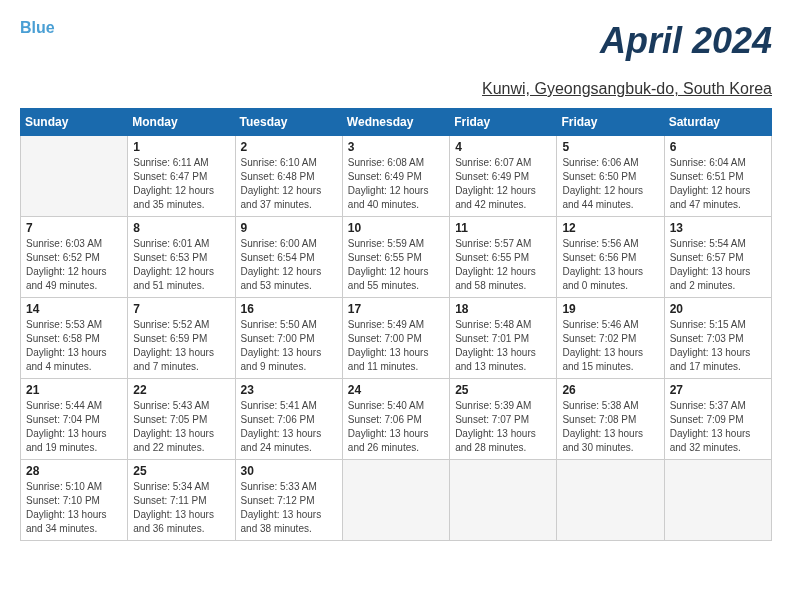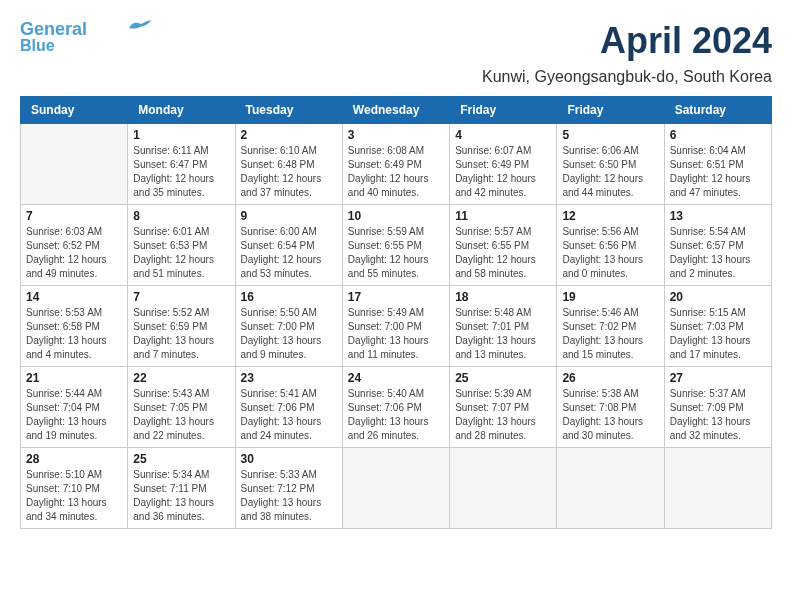--- a/index.html
+++ b/index.html
@@ -36,35 +36,37 @@
       margin-left: 42px;
       margin-top: -2px;
     }
     .title-block {
       text-align: right;
     }
     .month-title {
       font-size: 36px;
       font-weight: bold;
       color: #1a3a5c;
+      font-style: italic;
     }
     .subtitle {
       font-size: 16px;
       color: #333;
-      margin-top: 6px;
+      margin-top: 18px;
+      text-decoration: underline;
     }
     .calendar {
       width: 100%;
       border-collapse: collapse;
       font-size: 11px;
     }
     .calendar th {
       background: #1a6aad;
       color: white;
-      padding: 6px 10px;
+      padding: 6px 4px;
       text-align: left;
       font-size: 12px;
       font-weight: bold;
       border: 1px solid #1a6aad;
     }
     .calendar td {
       border: 1px solid #ccc;
       vertical-align: top;
       padding: 4px 5px;
       width: calc(100% / 7);
@@ -85,28 +87,20 @@
       color: #444;
       font-size: 10px;
       line-height: 1.4;
     }
   </style>
 </head>
 <body>
 
 <div class="header">
   <div class="logo">
-    <div style="display:flex; align-items:center;">
-      <span class="logo-text">
-        <span>General</span>
-      </span>
-      <svg class="logo-bird" viewBox="0 0 30 20">
-        <path d="M0,10 Q5,0 15,5 Q20,2 28,0 Q22,8 15,8 Q10,12 0,10Z" fill="#4a9fd4"></path>
-      </svg>
-    </div>
     <span class="logo-text" style="color:#4a9fd4; font-size:16px;">Blue</span>
   </div>
   <div class="title-block">
     <div class="month-title">April 2024</div>
     <div class="subtitle">Kunwi, Gyeongsangbuk-do, South Korea</div>
   </div>
 </div>
 
 <table class="calendar">
   <thead>

